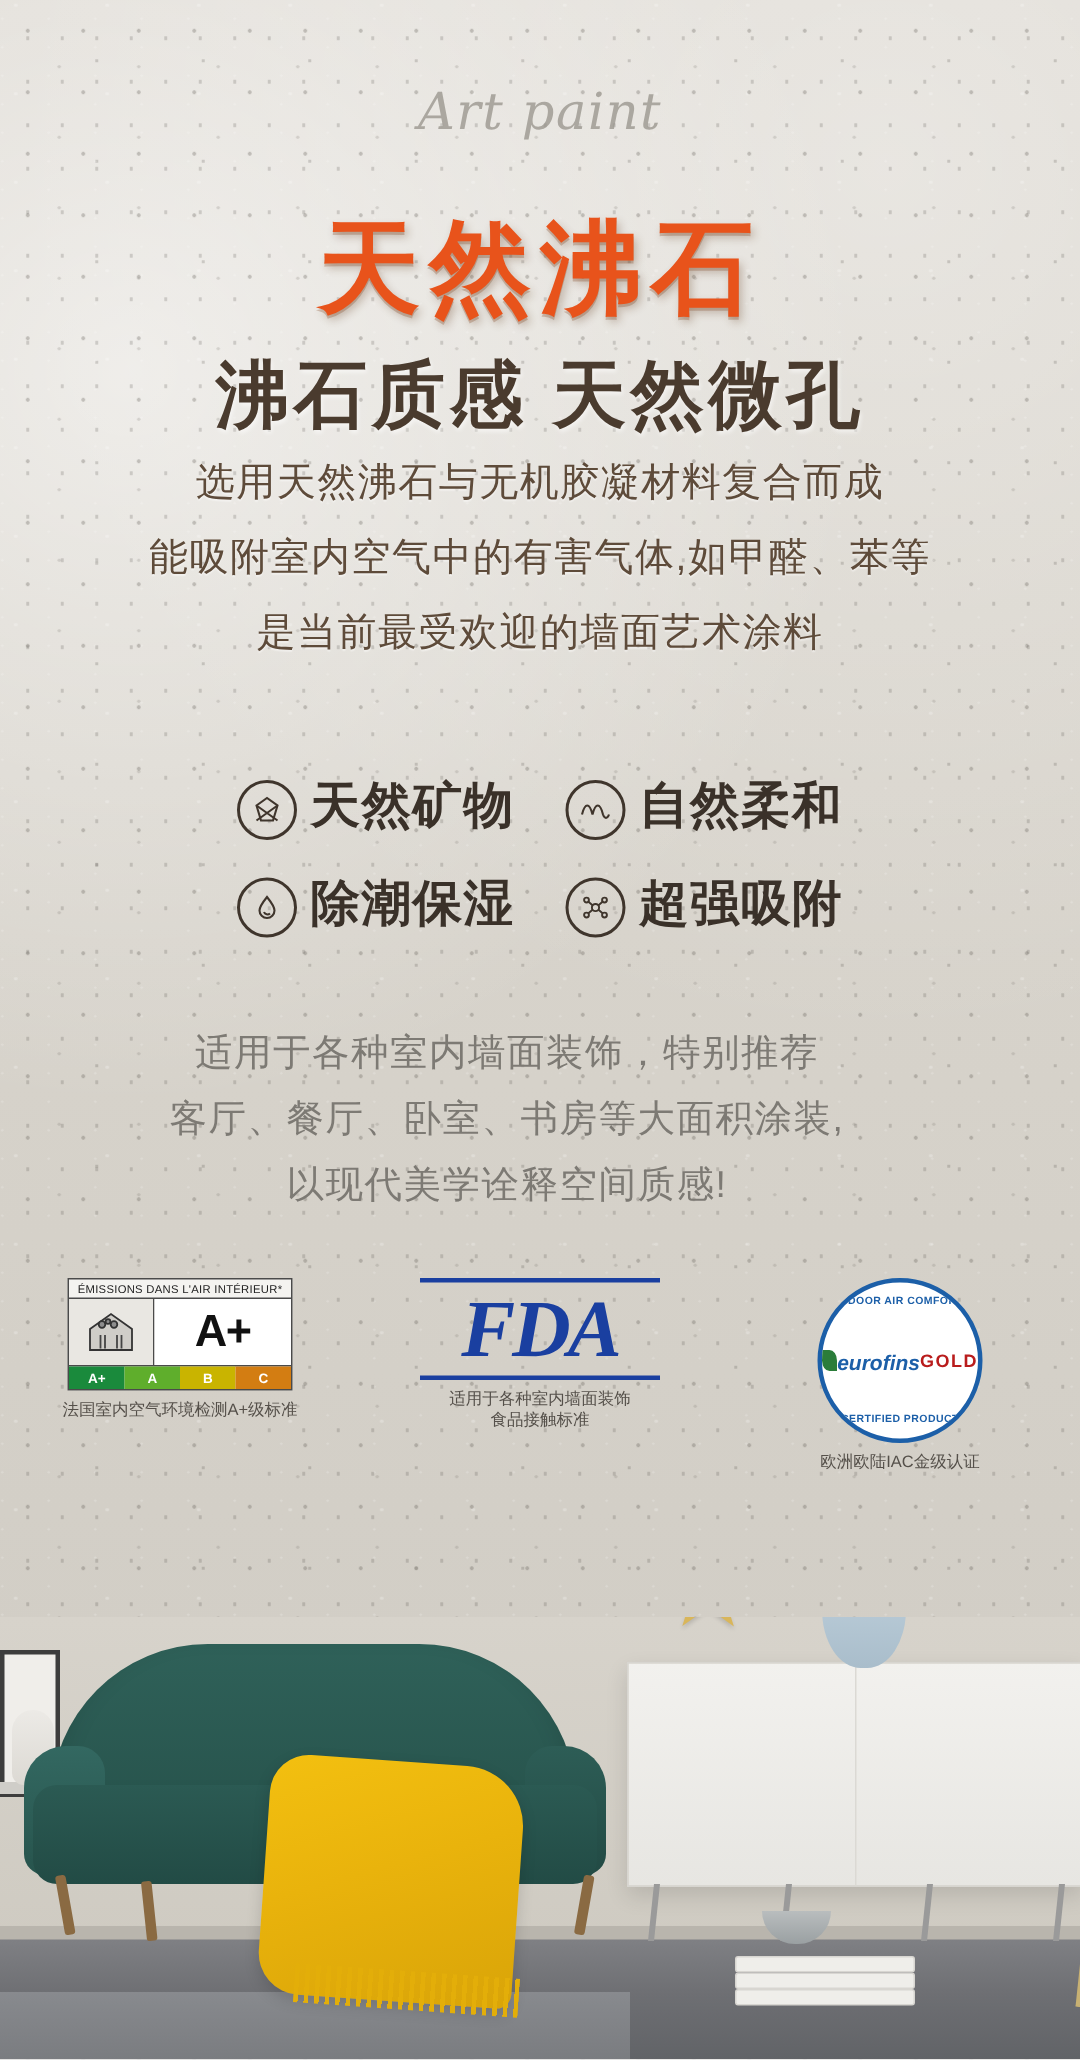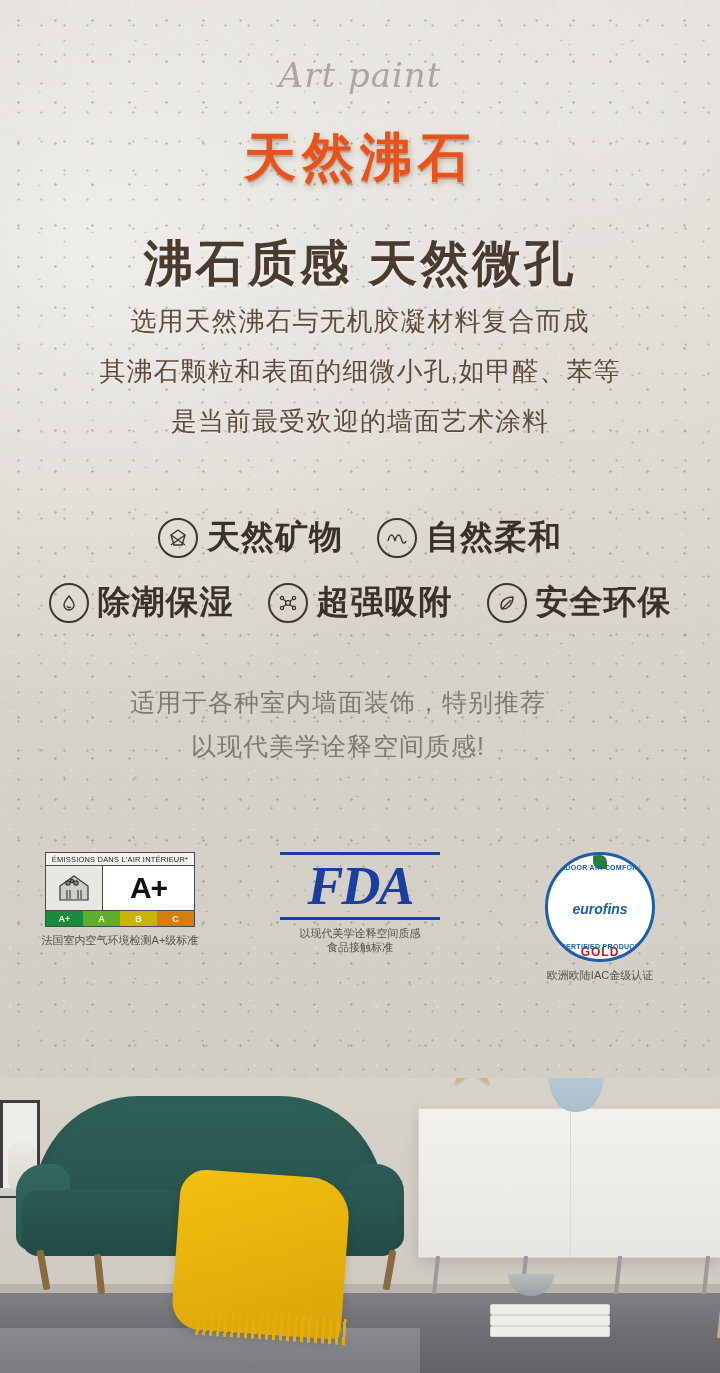--- a/index.html
+++ b/index.html
@@ -65,21 +65,21 @@
     letter-spacing: 1px;
     z-index: 4;
   }
 
   .headline {
     position: absolute;
     top: 88px;
     left: 0;
     width: 720px;
     text-align: center;
-    font-size: 52px;
+    font-size: 68px;
     font-weight: bold;
     letter-spacing: 6px;
     color: #e8531b;
     text-shadow:
       0 2px 0 rgba(120,50,10,0.25),
       2px 3px 6px rgba(100,60,30,0.30);
     z-index: 5;
   }
 
   .subhead {
@@ -121,21 +121,21 @@
   }
   .feat-row {
     display: flex;
     justify-content: center;
     align-items: center;
     gap: 34px;
     margin-bottom: 20px;
   }
   .feat {
     display: flex;
-    align-items: center;
+    align-items: flex-end;
     gap: 9px;
   }
   .feat-icon {
     width: 36px;
     height: 36px;
     border-radius: 50%;
     border: 2px solid #3f352c;
     display: flex;
     align-items: center;
     justify-content: center;
@@ -262,21 +262,21 @@
   
   .seal {
     width: 104px;
     height: 104px;
     margin: 0 auto;
     border-radius: 50%;
     background: #ffffff;
     border: 3px solid #1c5fa8;
     position: relative;
     display: flex;
-    flex-direction: column;
+    flex-direction: row;
     align-items: center;
     justify-content: space-between;
     overflow: hidden;
   }
   .seal-top-arc, .seal-bottom-arc {
     position: absolute;
     width: 100%;
     text-align: center;
     font-size: 7px;
     font-weight: bold;
@@ -450,21 +450,21 @@
   <div class="content">
 
     <div class="watermark">Art paint</div>
 
     <h1 class="headline">天然沸石</h1>
 
     <h2 class="subhead">沸石质感  天然微孔</h2>
 
     <div class="desc">
       <div class="desc-line">选用天然沸石与无机胶凝材料复合而成</div>
-      <div class="desc-line">其沸石颗粒和表面的细微小孔,如甲醛、苯等</div>
+      <div class="desc-line">能吸附室内空气中的有害气体,如甲醛、苯等</div>
       <div class="desc-line">是当前最受欢迎的墙面艺术涂料</div>
     </div>
 
     <div class="features">
       <div class="feat-row">
         <div class="feat">
           <span class="feat-icon">
             <svg width="20" height="20" viewBox="0 0 20 20" fill="none" stroke="currentColor" stroke-width="1.4">
               <path d="M3 7 L10 2 L17 7 L14 17 L6 17 Z"></path>
               <path d="M3 7 L17 17 M17 7 L3 17"></path>
@@ -497,34 +497,26 @@
               <circle cx="10" cy="10" r="2.4"></circle>
               <circle cx="4" cy="5" r="1.6"></circle>
               <circle cx="16" cy="5" r="1.6"></circle>
               <circle cx="4" cy="15" r="1.6"></circle>
               <circle cx="16" cy="15" r="1.6"></circle>
               <path d="M5.3 6.2 L8.2 8.6 M14.7 6.2 L11.8 8.6 M5.3 13.8 L8.2 11.4 M14.7 13.8 L11.8 11.4"></path>
             </svg>
           </span>
           <span class="feat-label">超强吸附</span>
         </div>
-        <div class="feat">
-          <span class="feat-icon">
-            <svg width="20" height="20" viewBox="0 0 20 20" fill="none" stroke="currentColor" stroke-width="1.4">
-              <path d="M16 4 C8 4, 4 8, 4 13 c0 2 1 3 2 3 5 0 10-5 10-12z"></path>
-              <path d="M5 16 C8 13, 11 10, 14 7"></path>
-            </svg>
-          </span>
-          <span class="feat-label">安全环保</span>
-        </div>
       </div>
     </div>
 
     <div class="usage">
       <div class="usage-line">适用于各种室内墙面装饰，特别推荐</div>
+      <div class="usage-line">客厅、餐厅、卧室、书房等大面积涂装,</div>
       <div class="usage-line">以现代美学诠释空间质感!</div>
     </div>
 
     <div class="certs">
 
       <div class="cert">
         <div class="aplus">
           <div class="aplus-top">ÉMISSIONS DANS L'AIR INTÉRIEUR*</div>
           <div class="aplus-mid">
             <div class="aplus-house">
@@ -544,21 +536,21 @@
             <div style="background:#c9b400">B</div>
             <div style="background:#d37d12">C</div>
           </div>
         </div>
         <div class="cert-caption">法国室内空气环境检测A+级标准</div>
       </div>
 
       <div class="cert">
         <div class="fda">FDA</div>
         <div class="cert-caption">
-          <div>以现代美学诠释空间质感</div>
+          <div>适用于各种室内墙面装饰</div>
           <div>食品接触标准</div>
         </div>
       </div>
 
       <div class="cert">
         <div class="seal">
           <div class="seal-top-arc">INDOOR AIR COMFORT</div>
           <div class="seal-leaf"></div>
           <div class="seal-brand">eurofins</div>
           <div class="seal-gold">GOLD</div>

